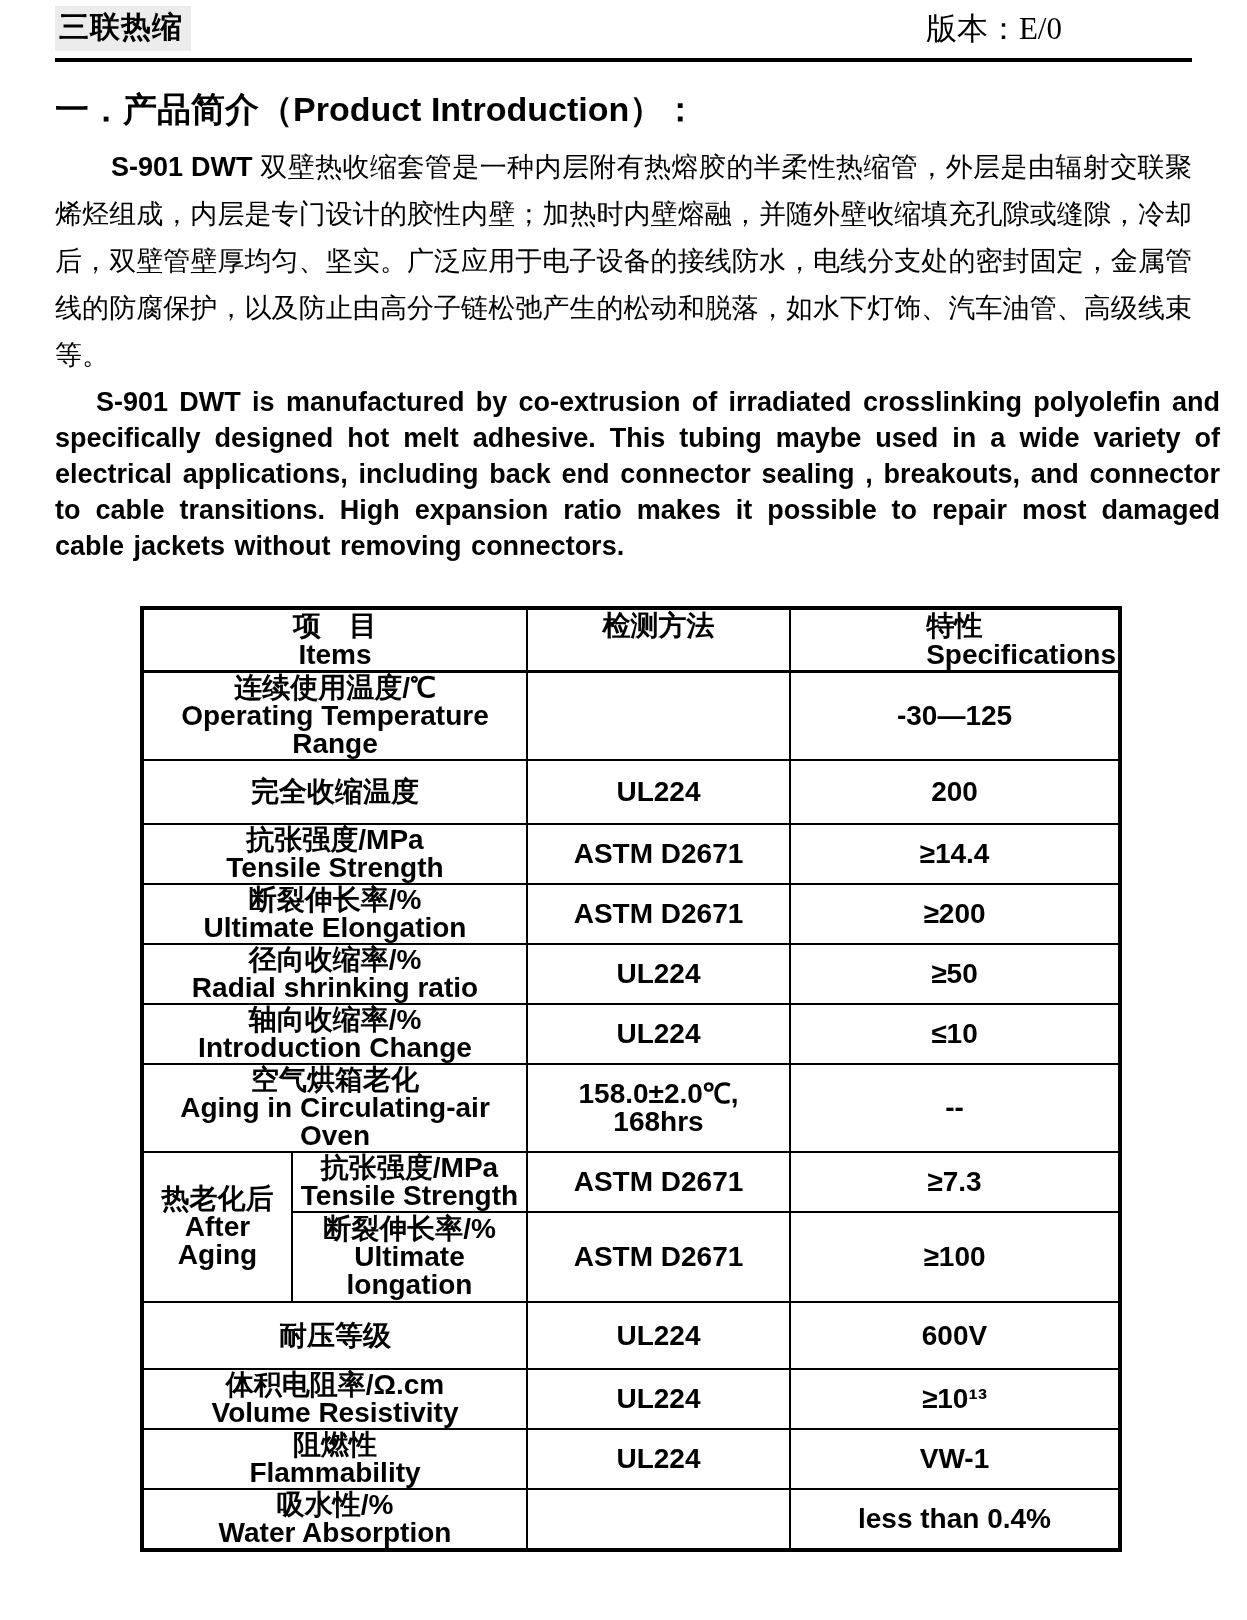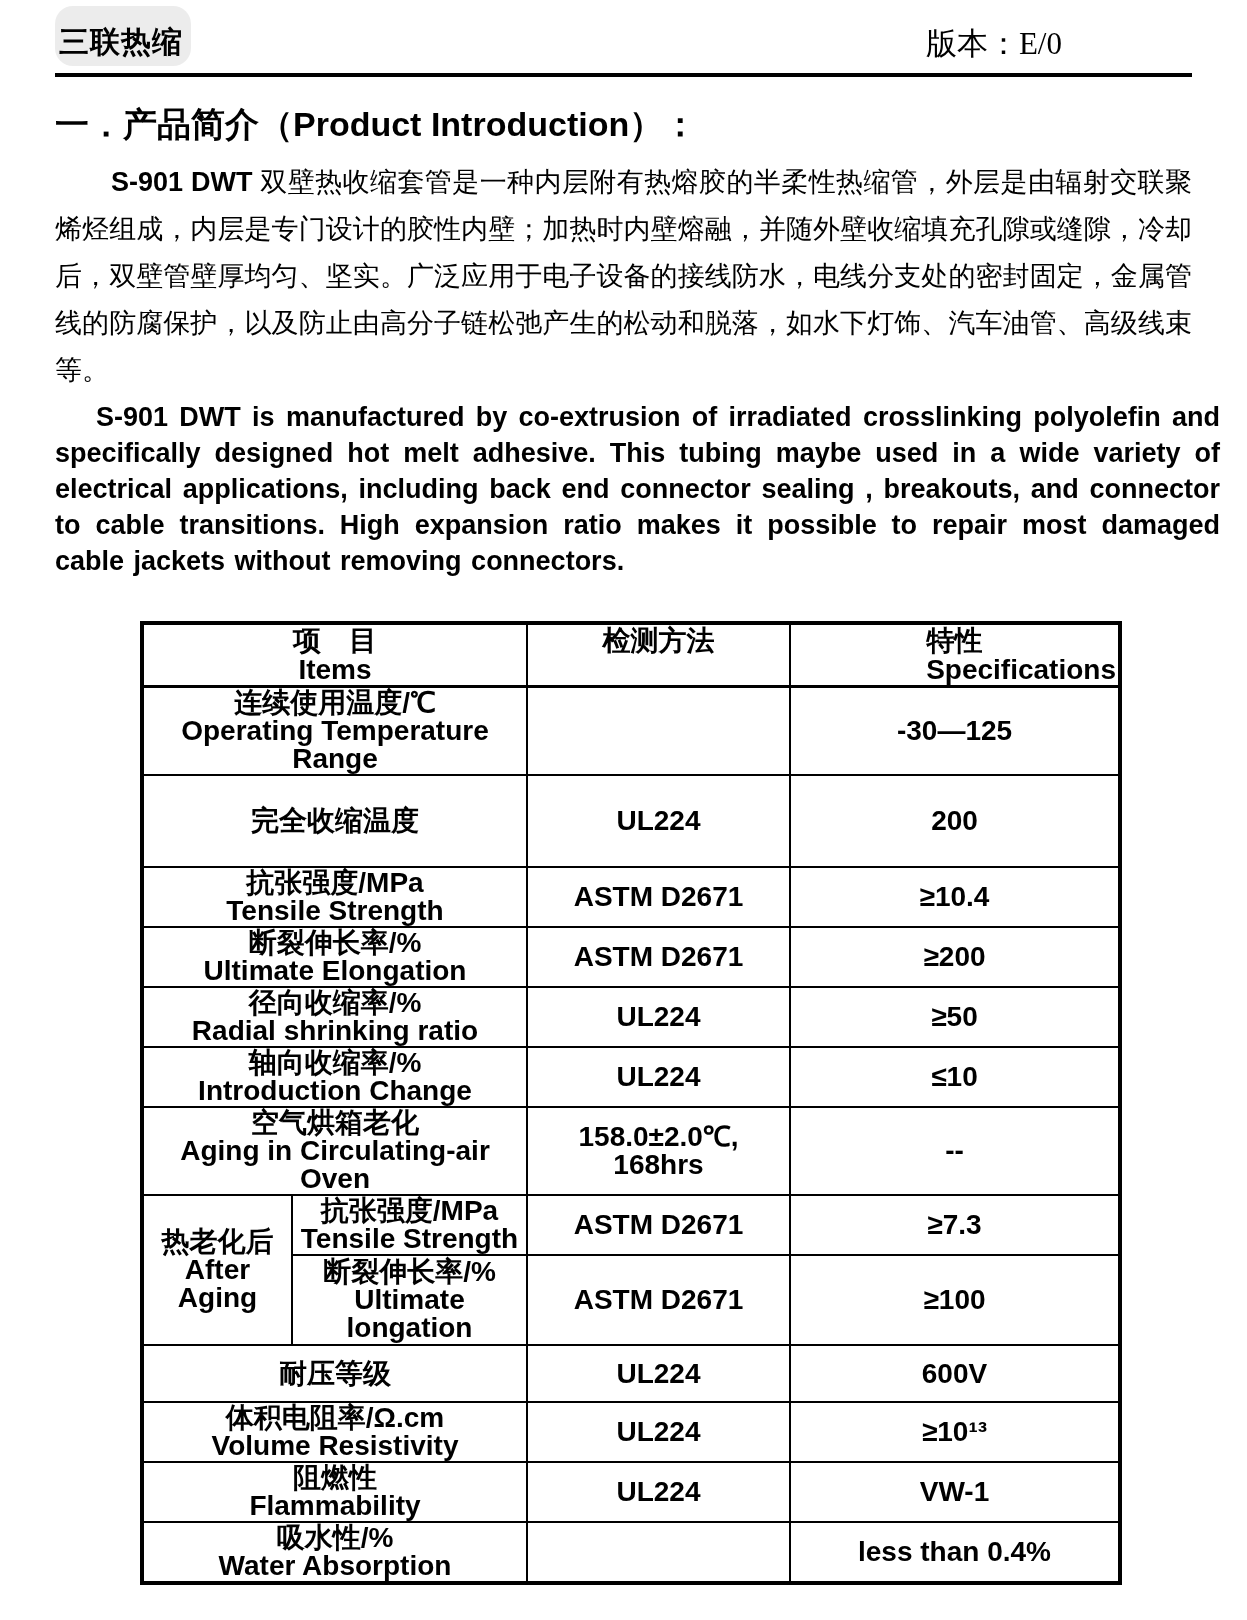--- a/index.html
+++ b/index.html
@@ -17,23 +17,22 @@
   .header {
     margin: 6px 55px 0 55px;
     display: flex;
     justify-content: space-between;
     align-items: flex-end;
   }
   .logo {
     font-size: 30px;
     font-weight: bold;
     background: #ececec;
-    padding: 16px 8px 3px 4px;
+    padding: 1px 8px 3px 4px;
     letter-spacing: 1px;
-    border-radius: 18px;
   }
   .version {
     font-family: "Liberation Serif", serif;
     font-size: 31px;
     padding-bottom: 1px;
     padding-right: 130px;
   }
   .rule {
     margin: 7px 55px 0 55px;
     height: 4px;
@@ -138,42 +137,42 @@
               <div>连续使用温度/℃</div>
               <div>Operating Temperature</div>
               <div>Range</div>
             </td>
         <td></td>
         <td>
               <div>-30—125</div>
             </td>
       </tr>
 
-      <tr style="height:92px">
+      <tr style="height:64px">
         <td colspan="2">
               <div>完全收缩温度</div>
             </td>
         <td>
               <div>UL224</div>
             </td>
         <td>
               <div>200</div>
             </td>
       </tr>
 
       <tr style="height:57px">
         <td colspan="2">
               <div>抗张强度/MPa</div>
               <div>Tensile Strength</div>
             </td>
         <td>
               <div>ASTM D2671</div>
             </td>
         <td>
-              <div>≥10.4</div>
+              <div>≥14.4</div>
             </td>
       </tr>
 
       <tr style="height:59px">
         <td colspan="2">
               <div>断裂伸长率/%</div>
               <div>Ultimate Elongation</div>
             </td>
         <td>
               <div>ASTM D2671</div>
@@ -248,21 +247,21 @@
               <div>longation</div>
             </td>
         <td>
               <div>ASTM D2671</div>
             </td>
         <td>
               <div>≥100</div>
             </td>
       </tr>
 
-      <tr style="height:57px">
+      <tr style="height:67px">
         <td colspan="2">
               <div>耐压等级</div>
             </td>
         <td>
               <div>UL224</div>
             </td>
         <td>
               <div>600V</div>
             </td>
       </tr>

